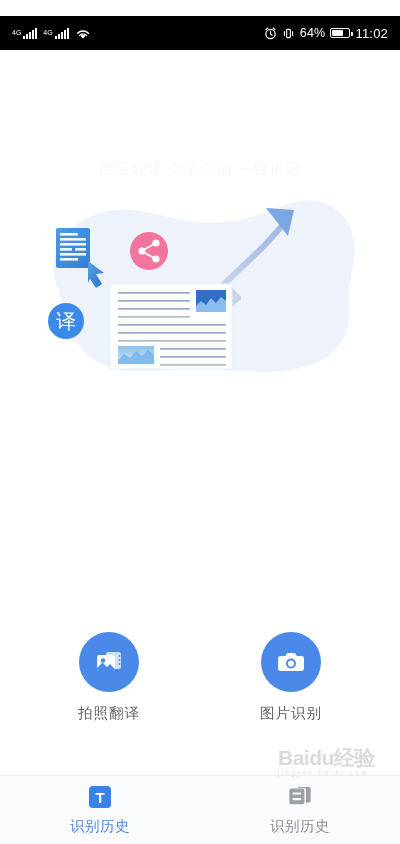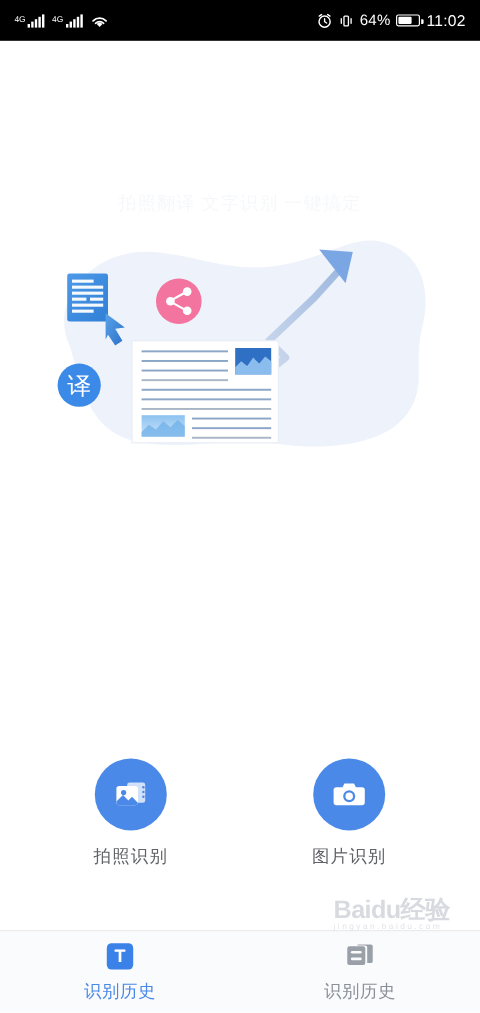--- a/index.html
+++ b/index.html
@@ -5,21 +5,21 @@
   * { margin:0; padding:0; box-sizing:border-box; }
   html, body {
     width:400px; height:844px;
     font-family:"Liberation Sans","DejaVu Sans",sans-serif;
     background:#ffffff; overflow:hidden;
   }
   #screen { position:relative; width:400px; height:844px; background:#ffffff; }
 
   
   .statusbar {
-    position:absolute; top:0; left:0; width:400px; height:34px;
+    position:absolute; top:16px; left:0; width:400px; height:34px;
     background:#000000; color:#ffffff;
     display:flex; align-items:center; justify-content:space-between;
     padding:0 12px;
   }
   .sb-left, .sb-right { display:flex; align-items:center; }
   .sb-left { gap:6px; }
   .sb-right { gap:5px; }
   .sig { display:flex; align-items:flex-end; gap:1px; }
   .sig .g { font-size:7px; line-height:7px; margin-right:1px; align-self:flex-start; position:relative; top:1px; }
   .sig i { display:block; width:2px; background:#fff; }
@@ -243,21 +243,21 @@
         <svg width="30" height="26" viewBox="0 0 30 26">
           <rect x="12" y="3" width="15" height="17" rx="2" fill="#ffffff" opacity=".75"></rect>
           <rect x="24.5" y="6" width="2" height="2" rx="1" fill="#4a89e8"></rect>
           <rect x="24.5" y="10" width="2" height="2" rx="1" fill="#4a89e8"></rect>
           <rect x="24.5" y="14" width="2" height="2" rx="1" fill="#4a89e8"></rect>
           <rect x="3" y="6" width="18" height="16" rx="2.4" fill="#ffffff"></rect>
           <circle cx="9" cy="11.5" r="2.2" fill="#4a89e8"></circle>
           <path d="M3,19 L8.5,13.5 L13,18 L16,15 L21,20.2 L21,19.6 A2.4 2.4 0 0 1 18.6,22 L5.4,22 A2.4 2.4 0 0 1 3,19.6 Z" fill="#4a89e8"></path>
         </svg>
       </div>
-      <div class="action-label">拍照识别</div>
+      <div class="action-label">拍照翻译</div>
     </div>
 
     <div class="action">
       <div class="action-circle">
         <svg width="30" height="26" viewBox="0 0 30 26">
           <path d="M11,4 L19,4 L20.6,7 L25.6,7 A2.4 2.4 0 0 1 28,9.4 L28,19.6 A2.4 2.4 0 0 1 25.6,22 L4.4,22 A2.4 2.4 0 0 1 2,19.6 L2,9.4 A2.4 2.4 0 0 1 4.4,7 L9.4,7 Z" fill="#ffffff"></path>
           <circle cx="15" cy="14.5" r="5" fill="#4a89e8"></circle>
           <circle cx="15" cy="14.5" r="3.1" fill="#ffffff"></circle>
         </svg>
       </div>

